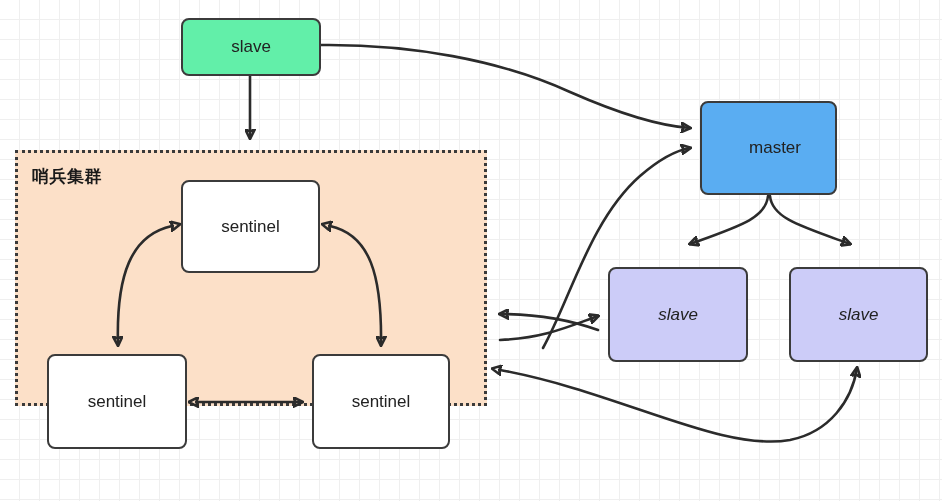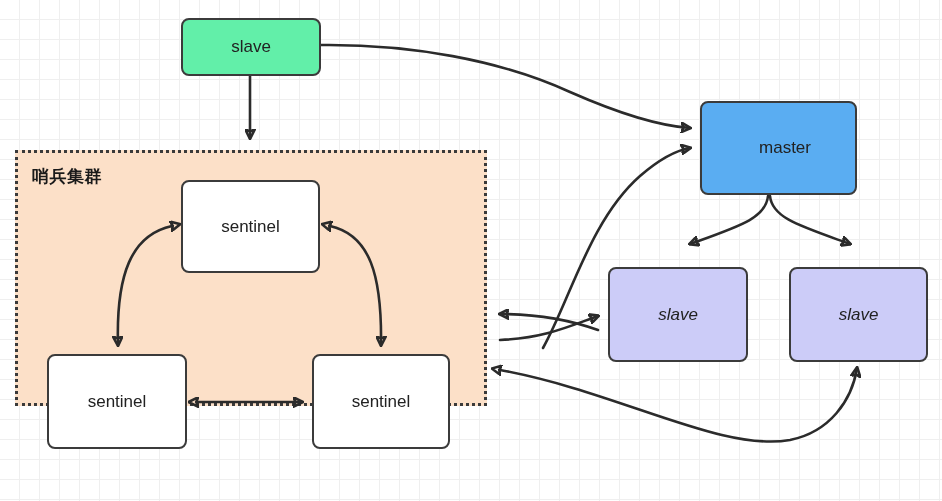--- a/index.html
+++ b/index.html
@@ -115,21 +115,21 @@
 
     <path d="M500,340 C545,338 570,326 598,316" marker-end="url(#ah)"></path>
 
     <path d="M500,370 C620,392 720,452 790,440 C830,432 852,400 857,368" marker-start="url(#ah-start)" marker-end="url(#ah)"></path>
   </svg>
 
   <div class="node node-client" style="left:181px; top:18px; width:140px; height:58px;">
     <span>slave</span>
   </div>
 
-  <div class="node node-master" style="left:700px; top:101px; width:157px; height:94px;padding-left:13px;">
+  <div class="node node-master" style="left:700px; top:101px; width:137px; height:94px;padding-left:13px;">
     <span>master</span>
   </div>
 
   <div class="node node-slave" style="left:608px; top:267px; width:140px; height:95px;">
     <span>slave</span>
   </div>
 
   <div class="node node-slave" style="left:789px; top:267px; width:139px; height:95px;">
     <span>slave</span>
   </div>

